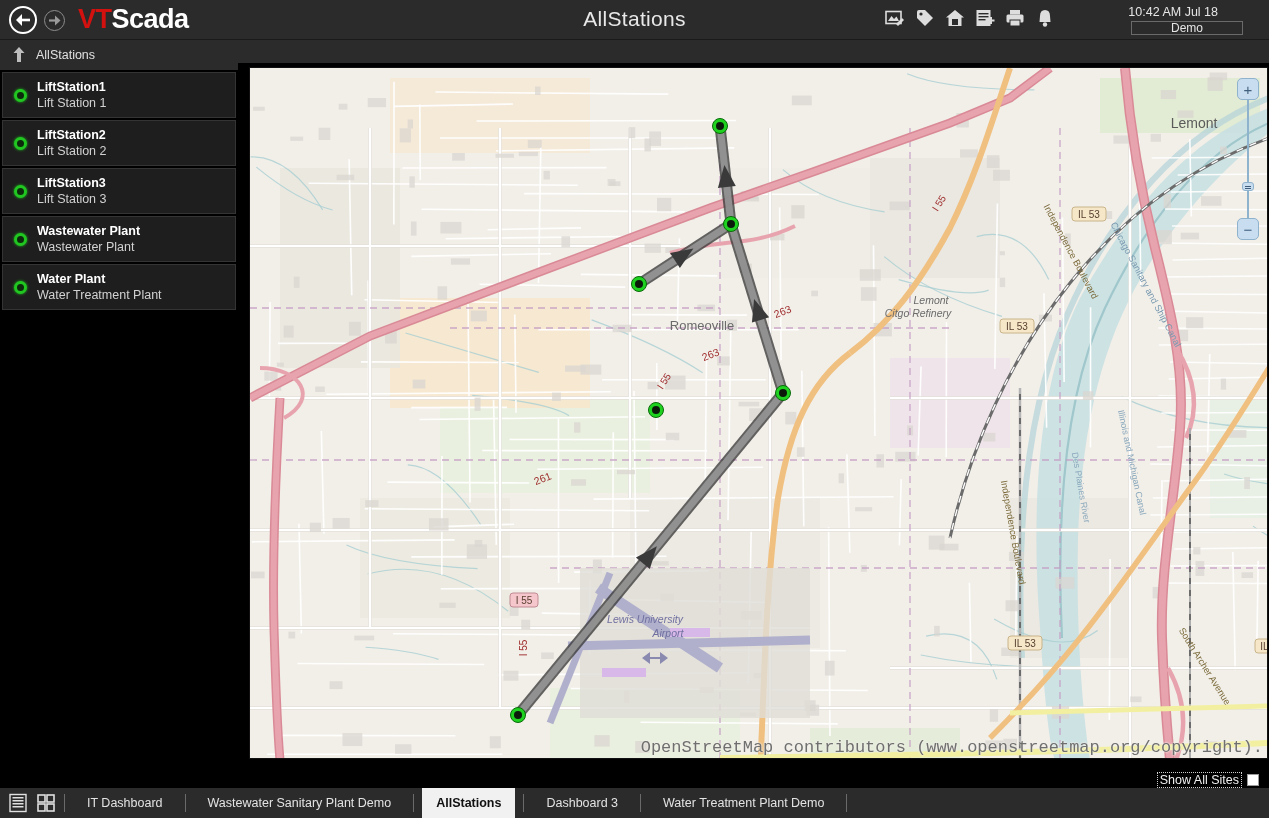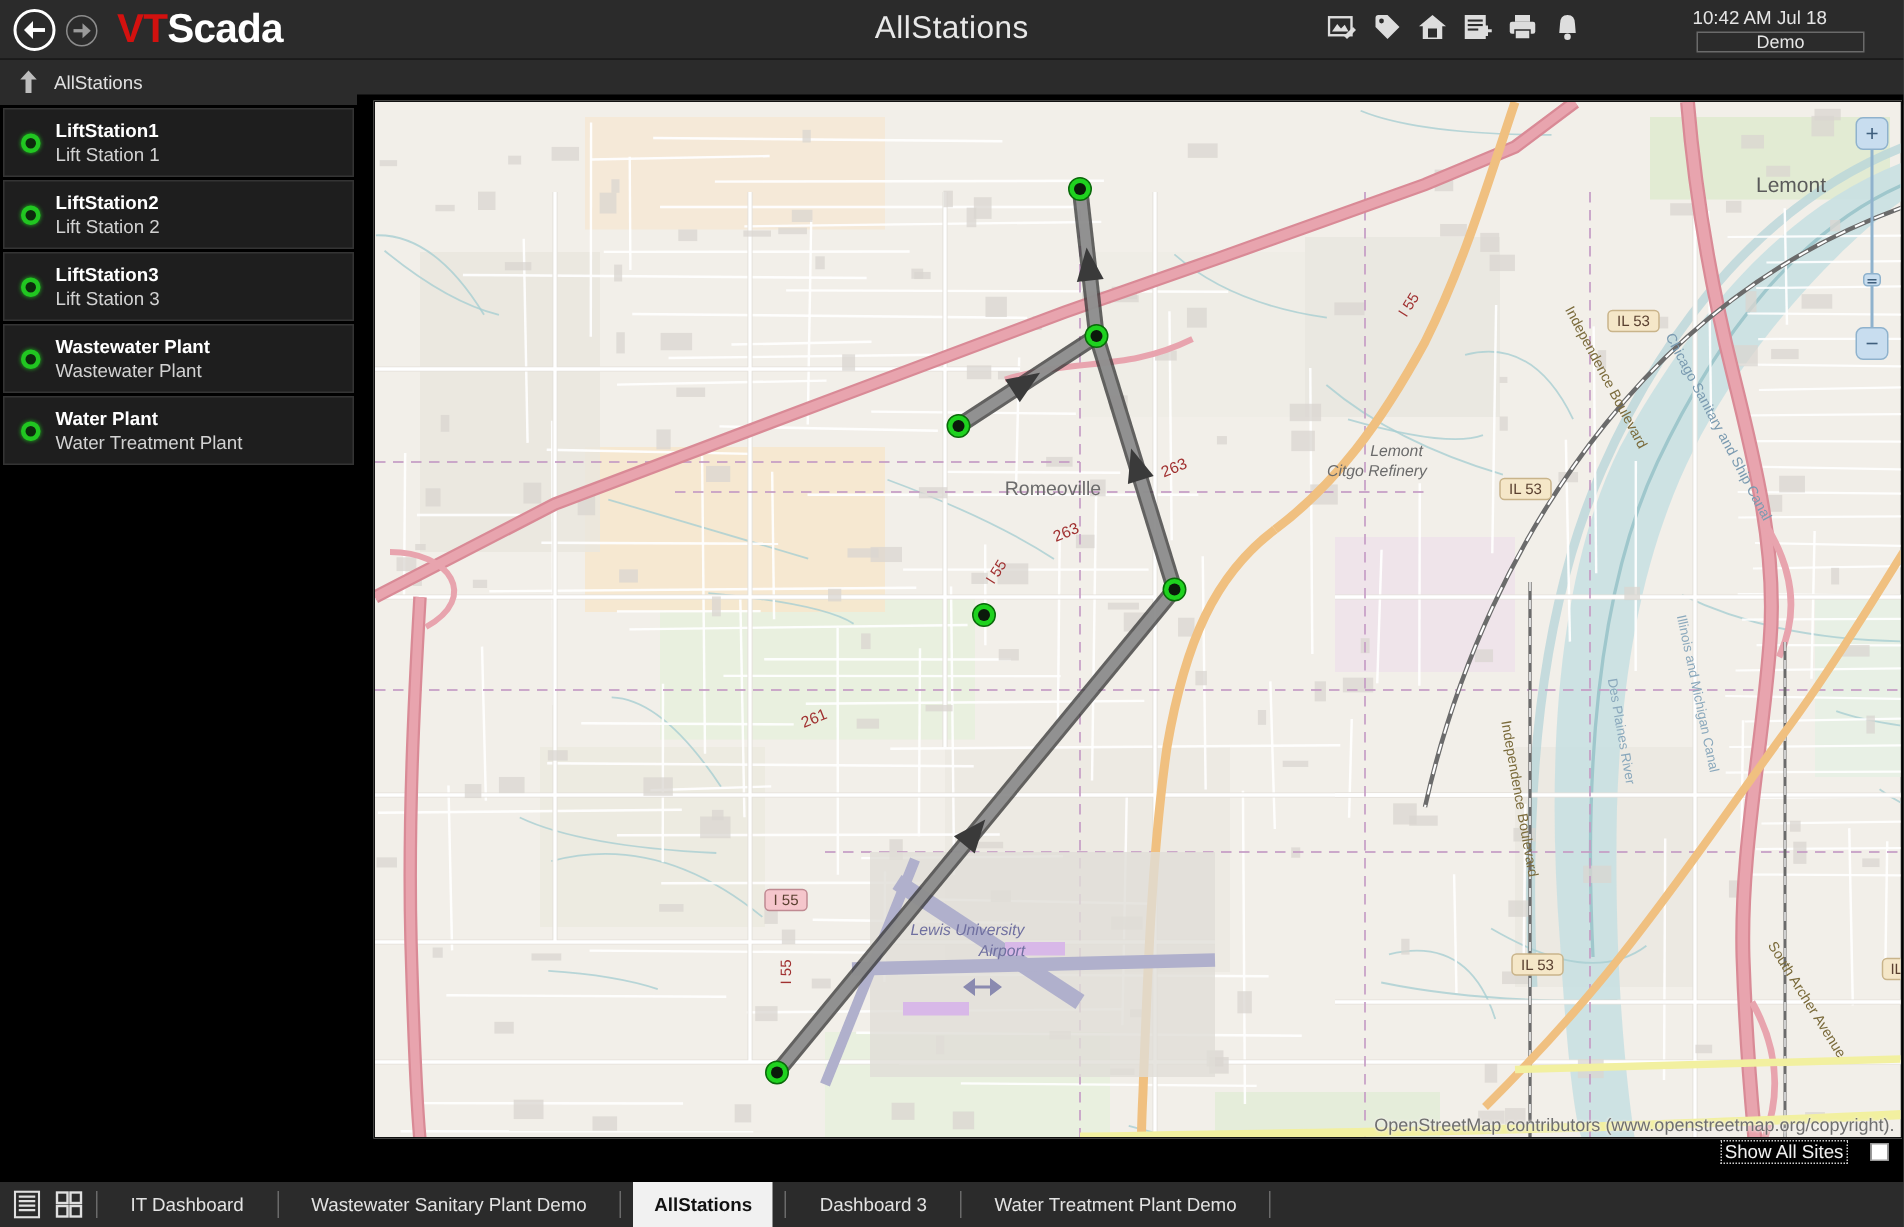--- a/index.html
+++ b/index.html
@@ -96,22 +96,22 @@
   .mapwrap {
     position:absolute; left:238px; top:63px; width:1031px; height:725px;
     background:#000; padding:4px 1px 1px 11px;
   }
   .map {
     position:relative; width:1019px; height:692px; overflow:hidden;
     background:#f2efe9; border:1px solid #111;
   }
   .map svg { position:absolute; left:0; top:0; }
   .attrib {
-    position:absolute; right:4px; bottom:1px; font-size:12px;
-    color:#6f6f6f; font-family:Liberation Sans, sans-serif;
+    position:absolute; right:4px; bottom:1px; font-size:17px;
+    color:#6f6f6f; font-family:Liberation Mono, monospace;
     text-shadow:0 0 2px #f2efe9, 0 0 2px #f2efe9;
   }
   .zoomctl { position:absolute; right:8px; top:10px; width:22px; }
   .zbtn {
     width:22px; height:22px; border-radius:5px;
     background:#c8ddef; border:1.5px solid #8fb2cd;
     display:flex; align-items:center; justify-content:center;
     font-size:15px; color:#3f5f7d; line-height:1;
   }
   .ztrack {
@@ -120,22 +120,22 @@
   }
   .zhandle {
     position:absolute; left:5px; top:104px; width:12px; height:9px;
     border-radius:3px; background:#c8ddef; border:1.5px solid #8fb2cd;
     display:flex; align-items:center; justify-content:center;
   }
   .zhandle i { display:block; width:6px; height:1px; background:#3f5f7d; box-shadow:0 2px 0 #3f5f7d; }
   .zbtn-minus { position:absolute; left:0; top:140px; }
 
   .showall {
-    position:absolute; right:10px; bottom:12px; height:17px;
-    display:flex; align-items:center; gap:15px;
+    position:absolute; right:10px; bottom:0; height:17px;
+    display:flex; align-items:center; gap:5px;
   }
   .showall-label {
     font-size:12.5px; color:#f0f0f0; border:1px dotted #cfcfcf; padding:0 2px;
   }
   .showall-box { width:12px; height:12px; background:#fff; border:1px solid #9a9a9a; }
 
   
   .taskbar {
     position:absolute; left:0; bottom:0; width:1269px; height:30px;
     background:#2b2b2b; display:flex; align-items:center;

